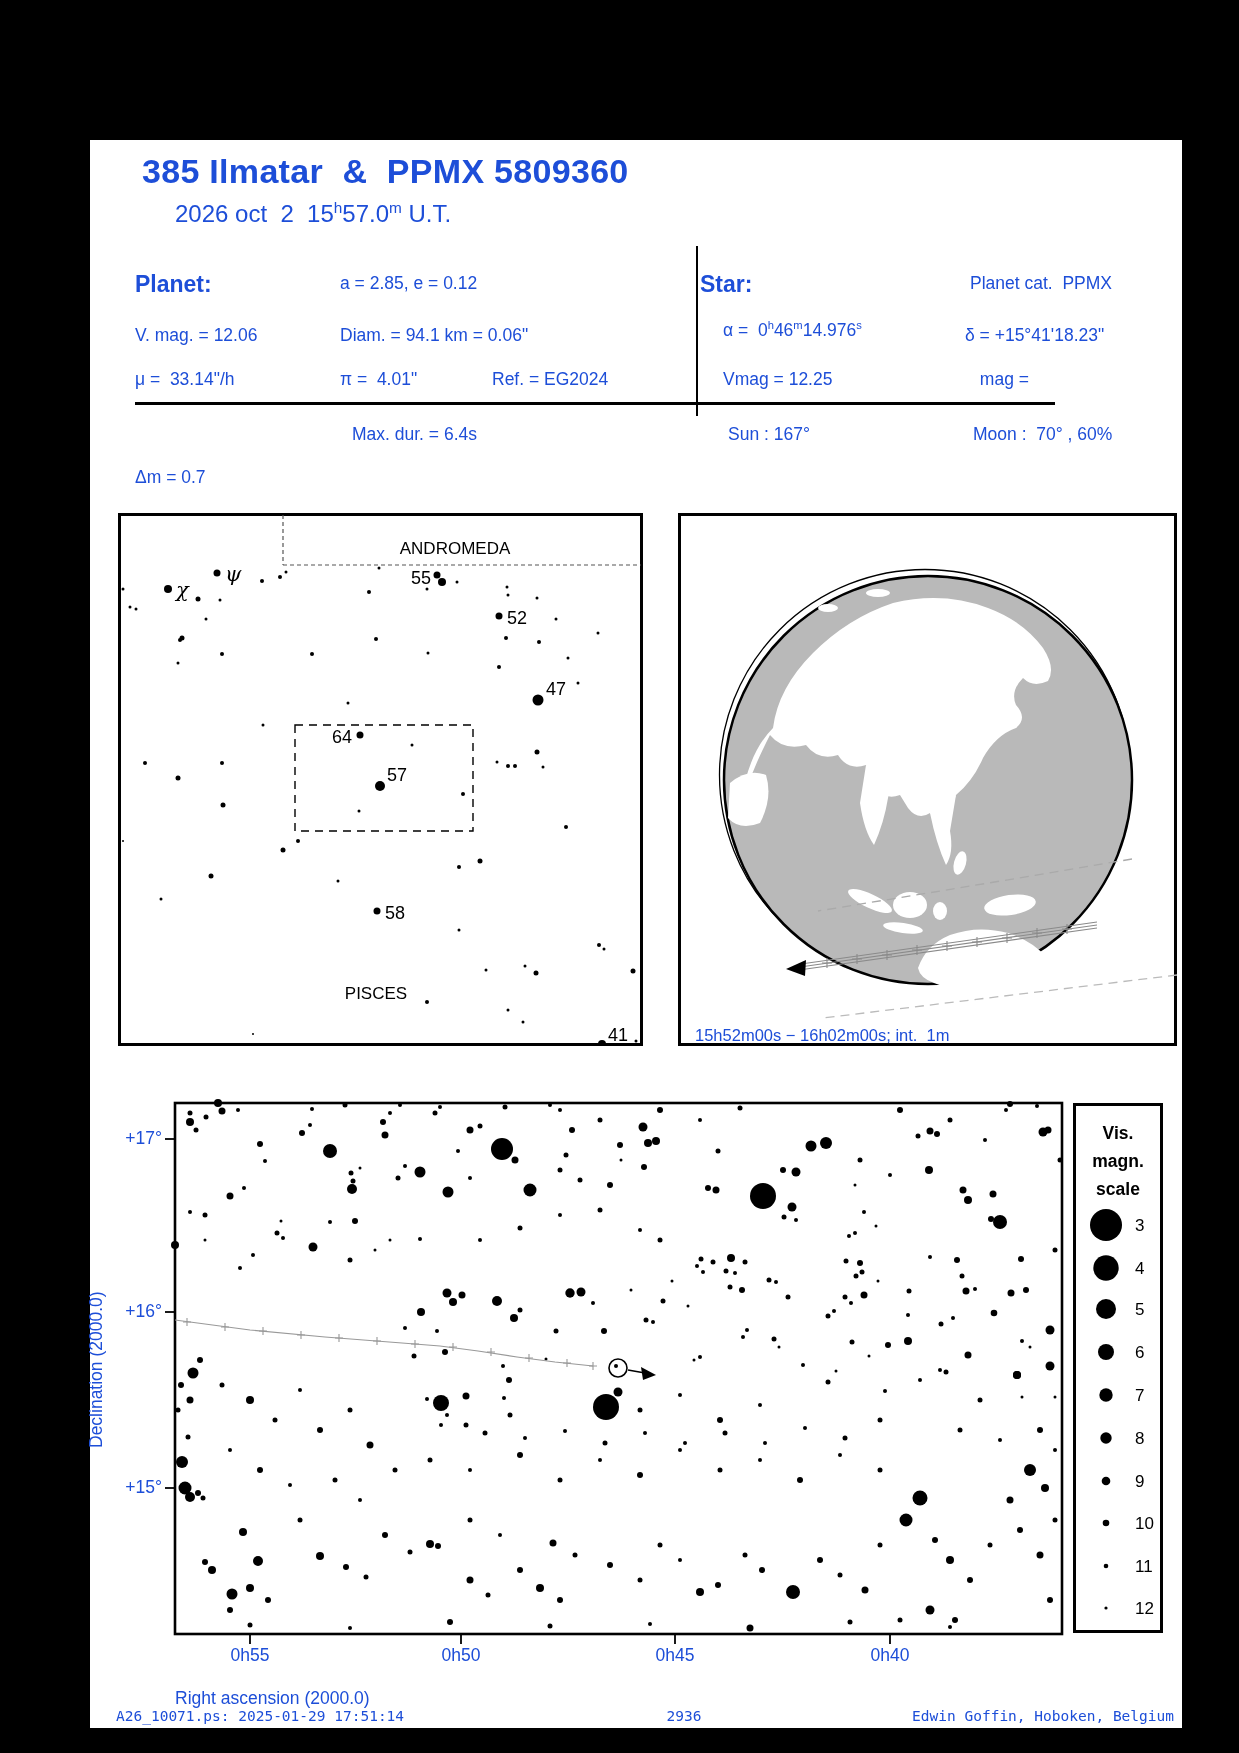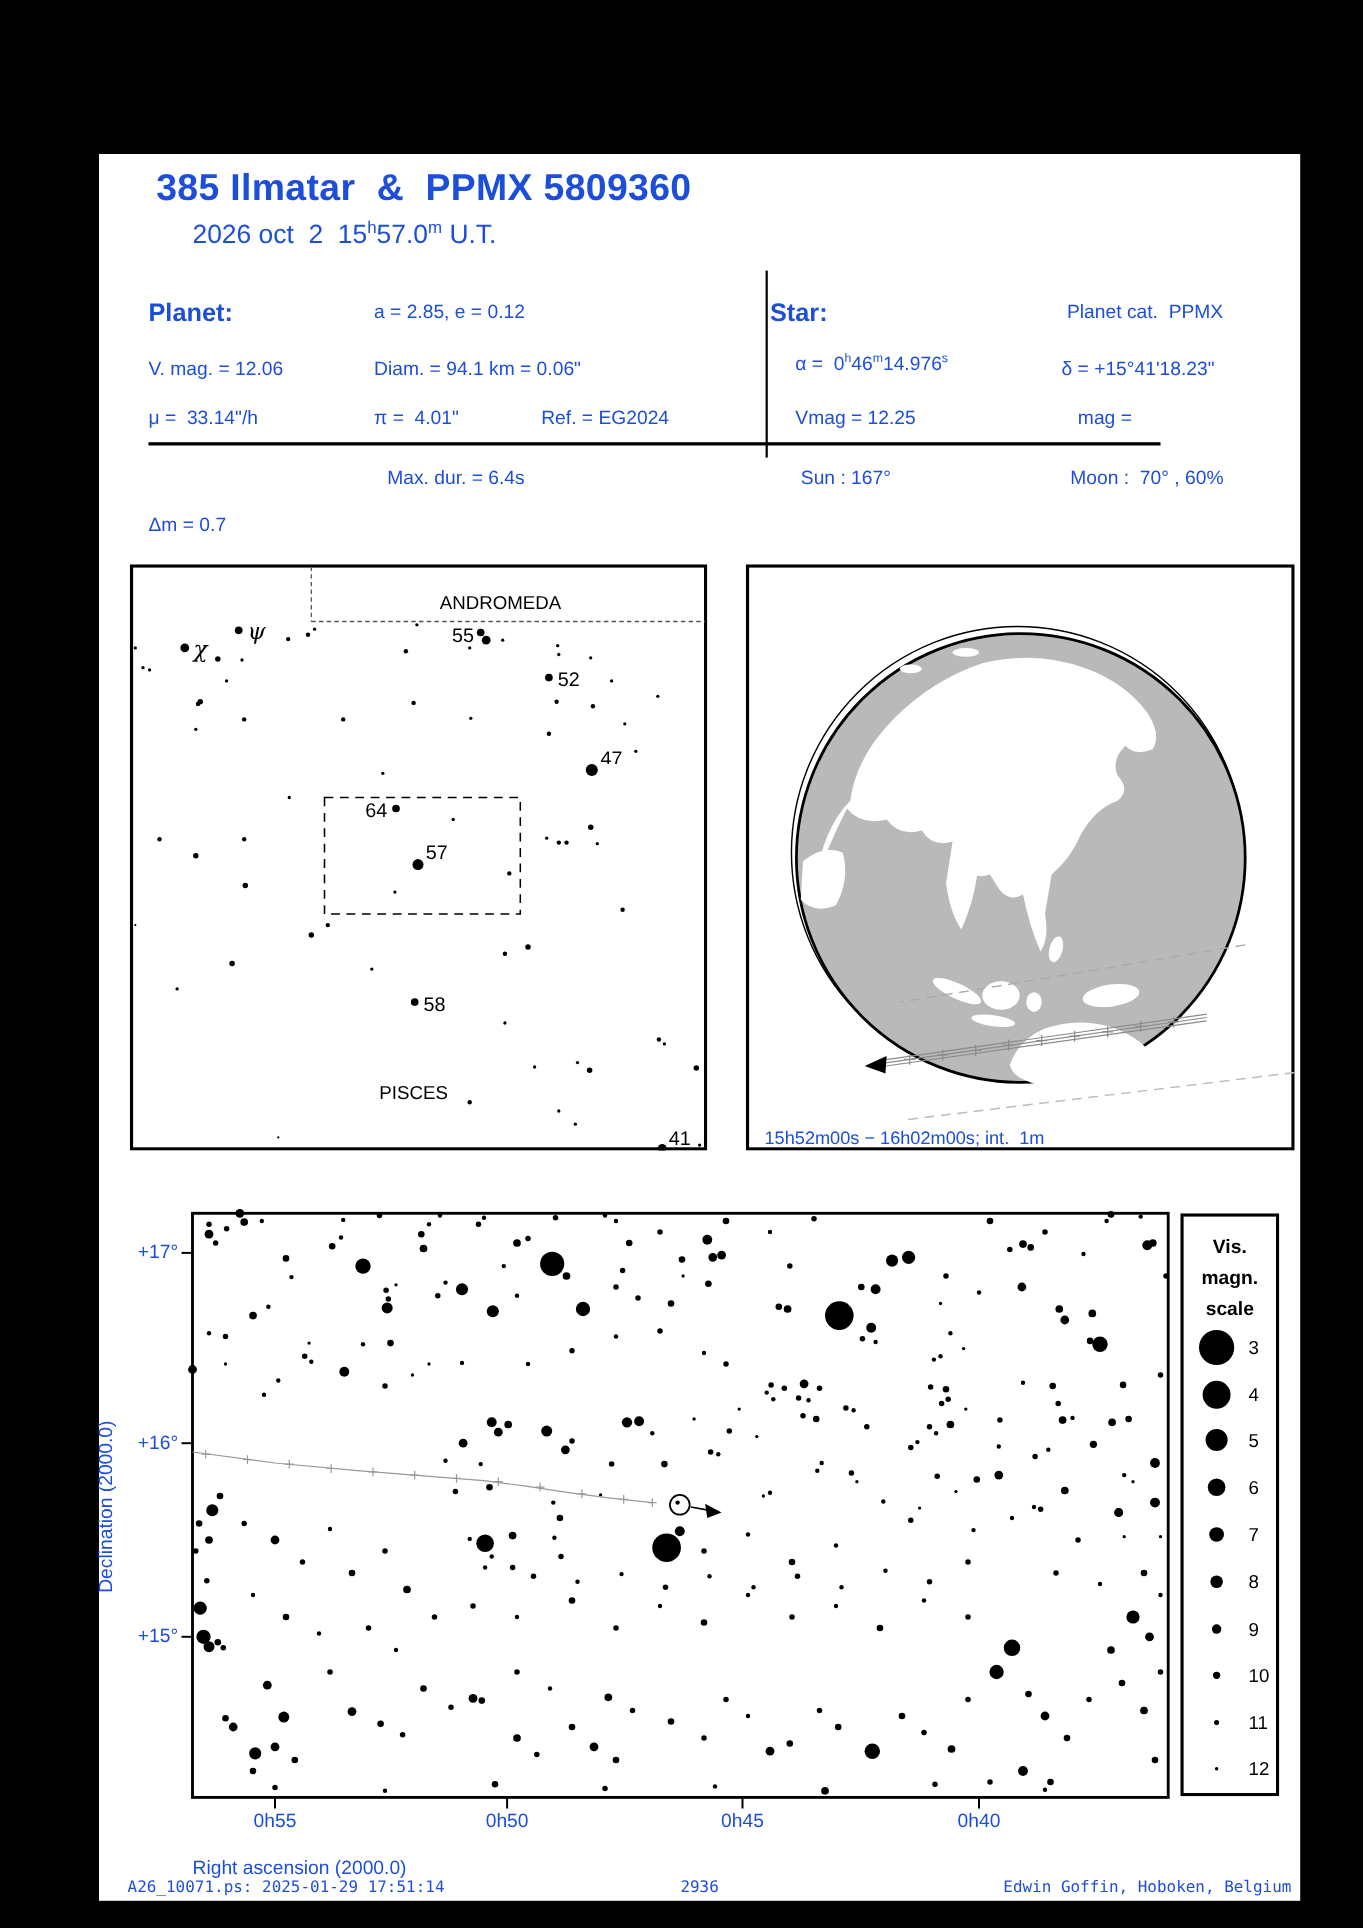--- a/index.html
+++ b/index.html
@@ -596,16 +596,16 @@
         <circle cx="33" cy="420" r="3.3" fill="#000"></circle>
         <text x="62" y="426" font-size="17">10</text>
         <circle cx="33" cy="463" r="2.3" fill="#000"></circle>
         <text x="62" y="469" font-size="17">11</text>
         <circle cx="33" cy="505" r="1.6" fill="#000"></circle>
         <text x="62" y="511" font-size="17">12</text>
       </g>
   </svg>
 
   <div class="abs t footer" style="left:26px;top:1568px;text-align:center;">A26_10071.ps: 2025-01-29 17:51:14</div>
-  <div class="abs t footer" style="left:0;top:1568px;width:1092px;text-align:center;">2936</div>
+  <div class="abs t footer" style="left:0;top:1568px;width:1092px;text-align:center;padding-left:48px;">2936</div>
   <div class="abs t footer" style="right:8px;top:1568px;">Edwin Goffin, Hoboken, Belgium</div>
 
 </div>
 
 </body></html>

